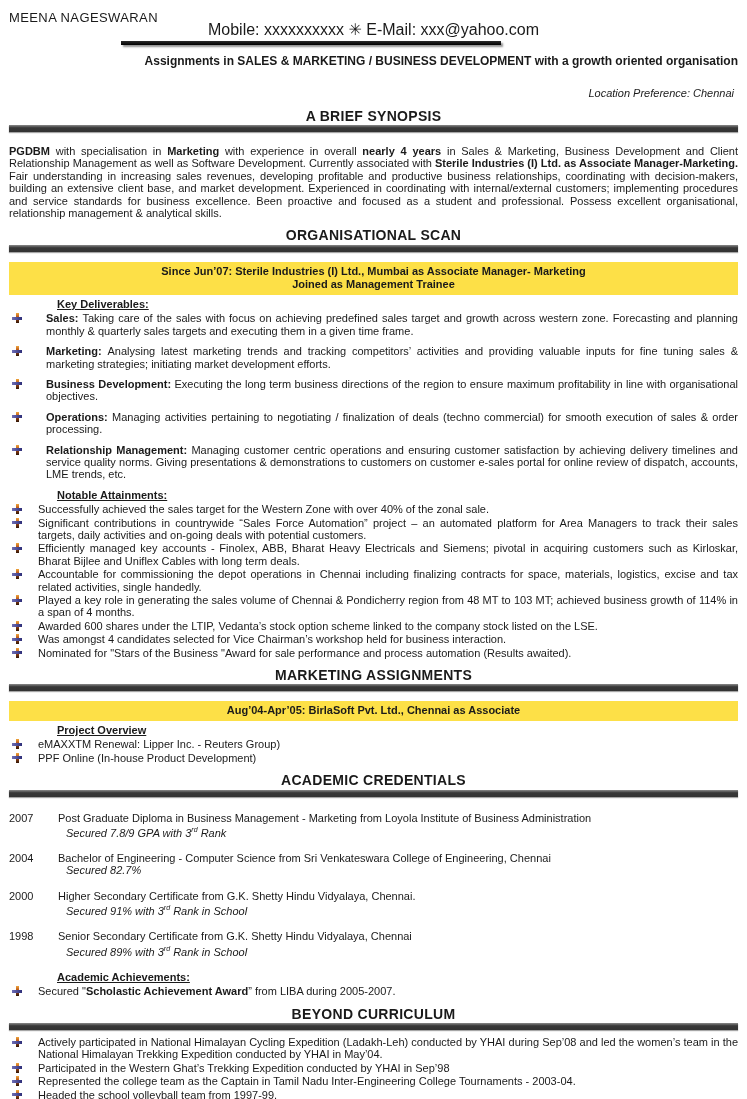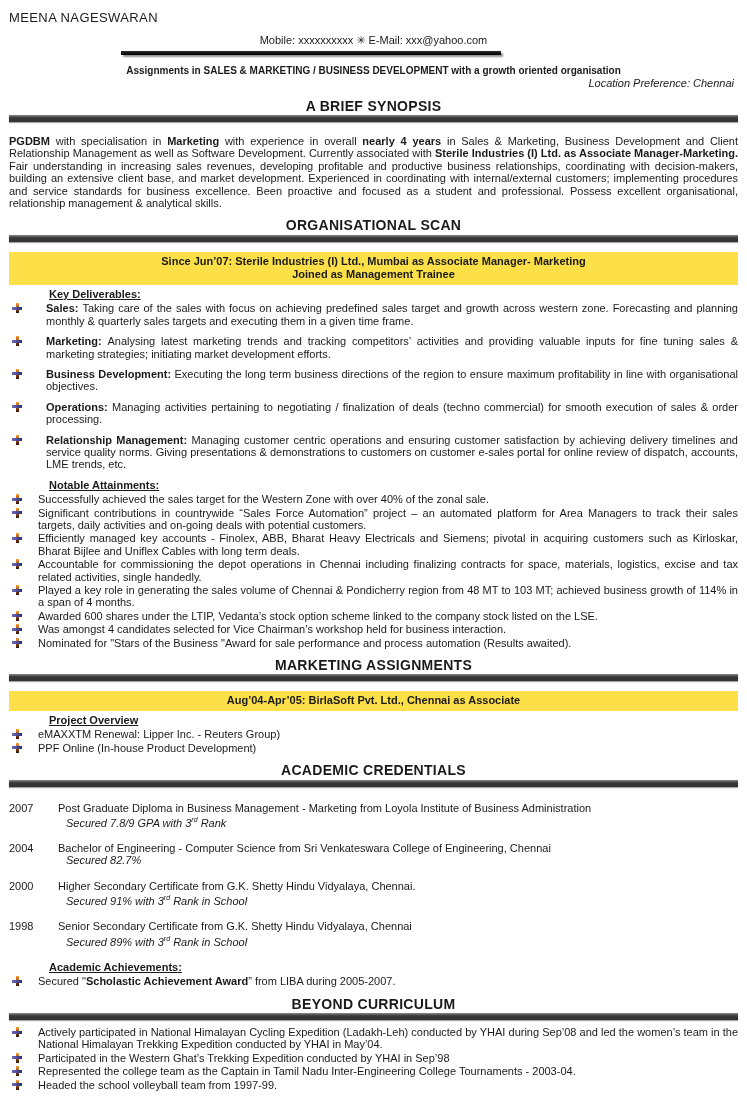--- a/index.html
+++ b/index.html
@@ -6,47 +6,47 @@
   html,body { background:#fff; }
   body{
     width:747px; min-height:1099px; margin:0 auto;
     font-family:"Liberation Sans","DejaVu Sans",sans-serif;
     font-size:11px; line-height:12.4px; color:#1a1a1a;
   }
   .page{ padding:12px 9px 10px 9px; }
 
   
   .name{ font-weight:normal; font-size:13px; letter-spacing:.4px; }
-  .contact{ text-align:center; font-size:11px; margin-top:10px; }
+  .contact{ text-align:center; font-size:16px; margin-top:0; }
   .contact-bar{
     width:380px; height:4px; margin:4px 0 0 112px;
     background:linear-gradient(#2a2a2a,#000);
     box-shadow:2px 2px 2px rgba(120,120,120,.8);
   }
-  .headline{ text-align:center; font-weight:bold; font-size:10px; margin-top:10px; }
-  .location-pref{ text-align:right; font-style:italic; margin-top:0; padding-right:4px; }
+  .headline{ text-align:right; font-weight:bold; font-size:12px; margin-top:10px; }
+  .location-pref{ text-align:right; font-style:italic; margin-top:20px; padding-right:4px; }
 
   
   .section-heading{
     text-align:center; font-weight:bold; font-size:14px;
     letter-spacing:.3px; margin:10px 0 3px 0;
   }
   .bar{
     height:7px; margin:0;
     background:linear-gradient(180deg,#8a8a8a 0%,#383838 40%,#333 100%);
     box-shadow:0 1px 1px rgba(0,0,0,.35);
   }
 
   .info-box{
     background:#fde047; text-align:center; font-weight:bold;
     font-size:11px; line-height:13.5px; padding:3px 0; margin:10px 0 3px 0;
   }
 
   .left-heading{
-    font-weight:bold; text-decoration:underline; font-size:11px; margin:3px 0 2px 0;padding-left:40px;
+    font-weight:bold; text-decoration:underline; font-size:11px; margin:3px 0 2px 8px;padding-left:40px;
   }
   .synopsis-par{ text-align:justify; margin-top:13px; }
 
   
   .bullets{ }
   .bullet-item{ position:relative; padding-left:29px; text-align:justify; }
   .bullets.spaced .bullet-item{ margin-bottom:8px; padding-left:37px; }
   .bullets.tight .bullet-item{ margin-bottom:1px; }
   .cross-bullet{ position:absolute; left:3px; top:1px; width:10px; height:10px; }
   .cross-bullet .cv{

